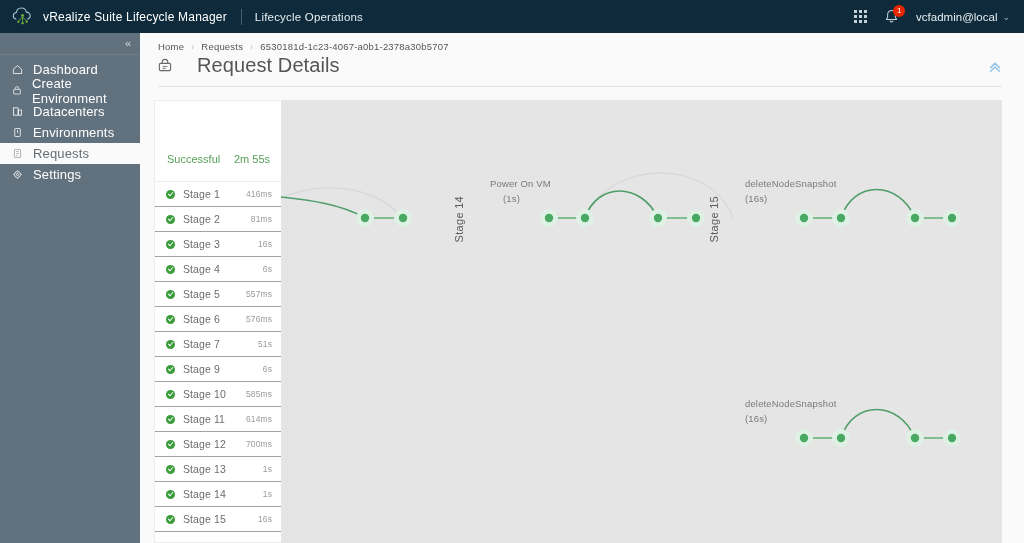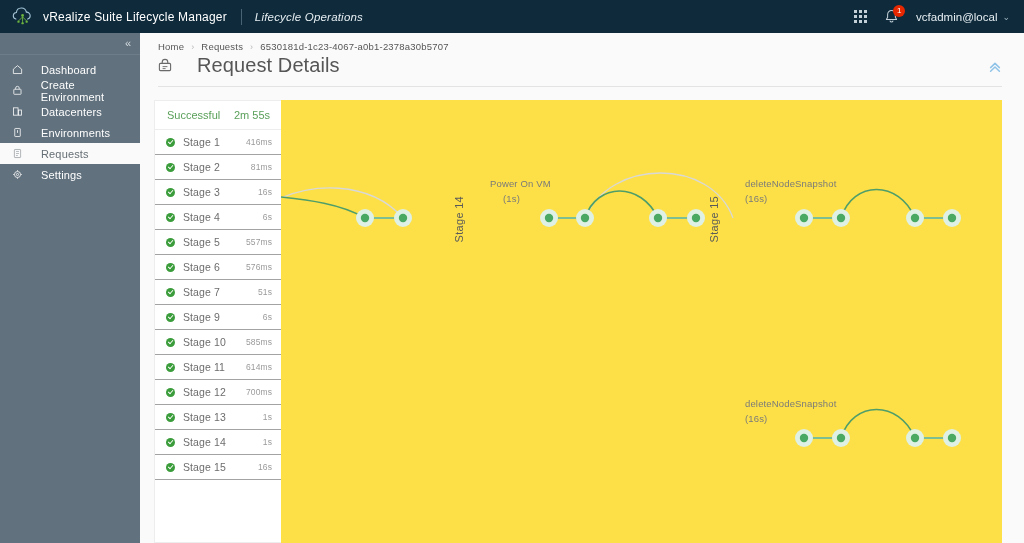--- a/index.html
+++ b/index.html
@@ -22,21 +22,21 @@
   .brand {
     display: flex; align-items: center;
     padding-left: 12px; gap: 9px;
   }
   .brand-logo { width: 22px; height: 20px; display:block; }
   .brand-title { font-size: 12px; letter-spacing: .2px; color: #fff; }
   .hdr-divider {
     width: 1px; height: 16px; background: #4a6374;
     margin: 0 13px 0 14px;
   }
-  .hdr-sub { font-size: 11.5px; color: #e6eef2; letter-spacing: .2px; font-style: italic; }
+  .hdr-sub { font-size: 11.5px; color: #e6eef2; letter-spacing: .2px; }
   .hdr-right {
     margin-left: auto; display: flex; align-items: center;
     gap: 16px; padding-right: 14px;
   }
   .grid-icon { display:grid; grid-template-columns: repeat(3, 3px);
     grid-template-rows: repeat(3, 3px); gap: 2px; }
   .grid-icon i { display:block; width:3px; height:3px; background:#c3d0d8; }
   .bell-wrap { position: relative; width: 17px; height: 18px; }
   .badge {
     position: absolute; top: -3px; right: -5px;
@@ -58,23 +58,23 @@
     display: flex; flex-direction: column;
     color: #fff;
   }
   .collapse-bar {
     height: 22px; display:flex; align-items:center; justify-content:flex-end;
     padding-right: 9px; border-bottom: 1px solid #6e7d88;
   }
   .collapse-bar .chev { color:#d5dde2; font-size: 11px; line-height:1; }
   .nav { padding-top: 4px; }
   .nav-item {
-    display: flex; align-items: center; gap: 18px;
+    display: flex; align-items: center; gap: 10px;
     height: 21px; padding-left: 12px;
-    font-size: 11px; color: #ffffff;
+    font-size: 13px; color: #ffffff;
     letter-spacing: .15px;
   }
   .nav-item .ico { width: 11px; height: 11px; display:block; opacity:.95; }
   .nav-item.selected {
     background: #fafafa; color: #666f75;
   }
   .nav-item.selected .ico { opacity:.6; }
 
   
   .main {
@@ -118,22 +118,23 @@
   
   .stage-card {
     width: 127px; flex: 0 0 127px;
     background: #ffffff;
     border: 1px solid #ededed;
     border-right: none;
     display: flex; flex-direction: column;
   }
   .stage-head {
     display: flex; align-items: flex-start; justify-content: space-between;
-    padding: 8px 11px 8px 12px;
+    padding: 8px 11px 16px 12px;
     border-bottom: 1px solid #ededed;
+    margin-top: 44px;
   }
   .stage-head .st-status { font-size: 11px; color: #5aa05a; }
   .stage-head .st-total { font-size: 11px; color: #5aa05a; }
   .stage-row {
     display: flex; align-items: center;
     height: 25px; padding: 0 9px 0 11px;
     border-bottom: 1px solid #a3a3a3;
   }
   .ok-dot {
     width: 9px; height: 9px; border-radius: 50%;
@@ -150,21 +151,21 @@
   .stage-name { font-size: 10.5px; color: #6d6d6d; letter-spacing:.1px; }
   .stage-dur {
     margin-left: auto; font-size: 8.5px; color: #9a9a9a;
     letter-spacing:.1px;
   }
   .stage-filler { flex: 1 1 auto; }
 
   
   .graph-pane {
     flex: 1 1 auto; position: relative;
-    background: #fde047;
+    background: #e5e5e5;
     margin-right: 22px;
     min-width: 0;
     overflow: hidden;
   }
   .graph-pane svg { position:absolute; left:0; top:0; }
   .glabel {
     position: absolute; font-size: 9.5px; color: #7a7a7a;
     letter-spacing: .15px; white-space: nowrap;
   }
   .stage-vlabel {

